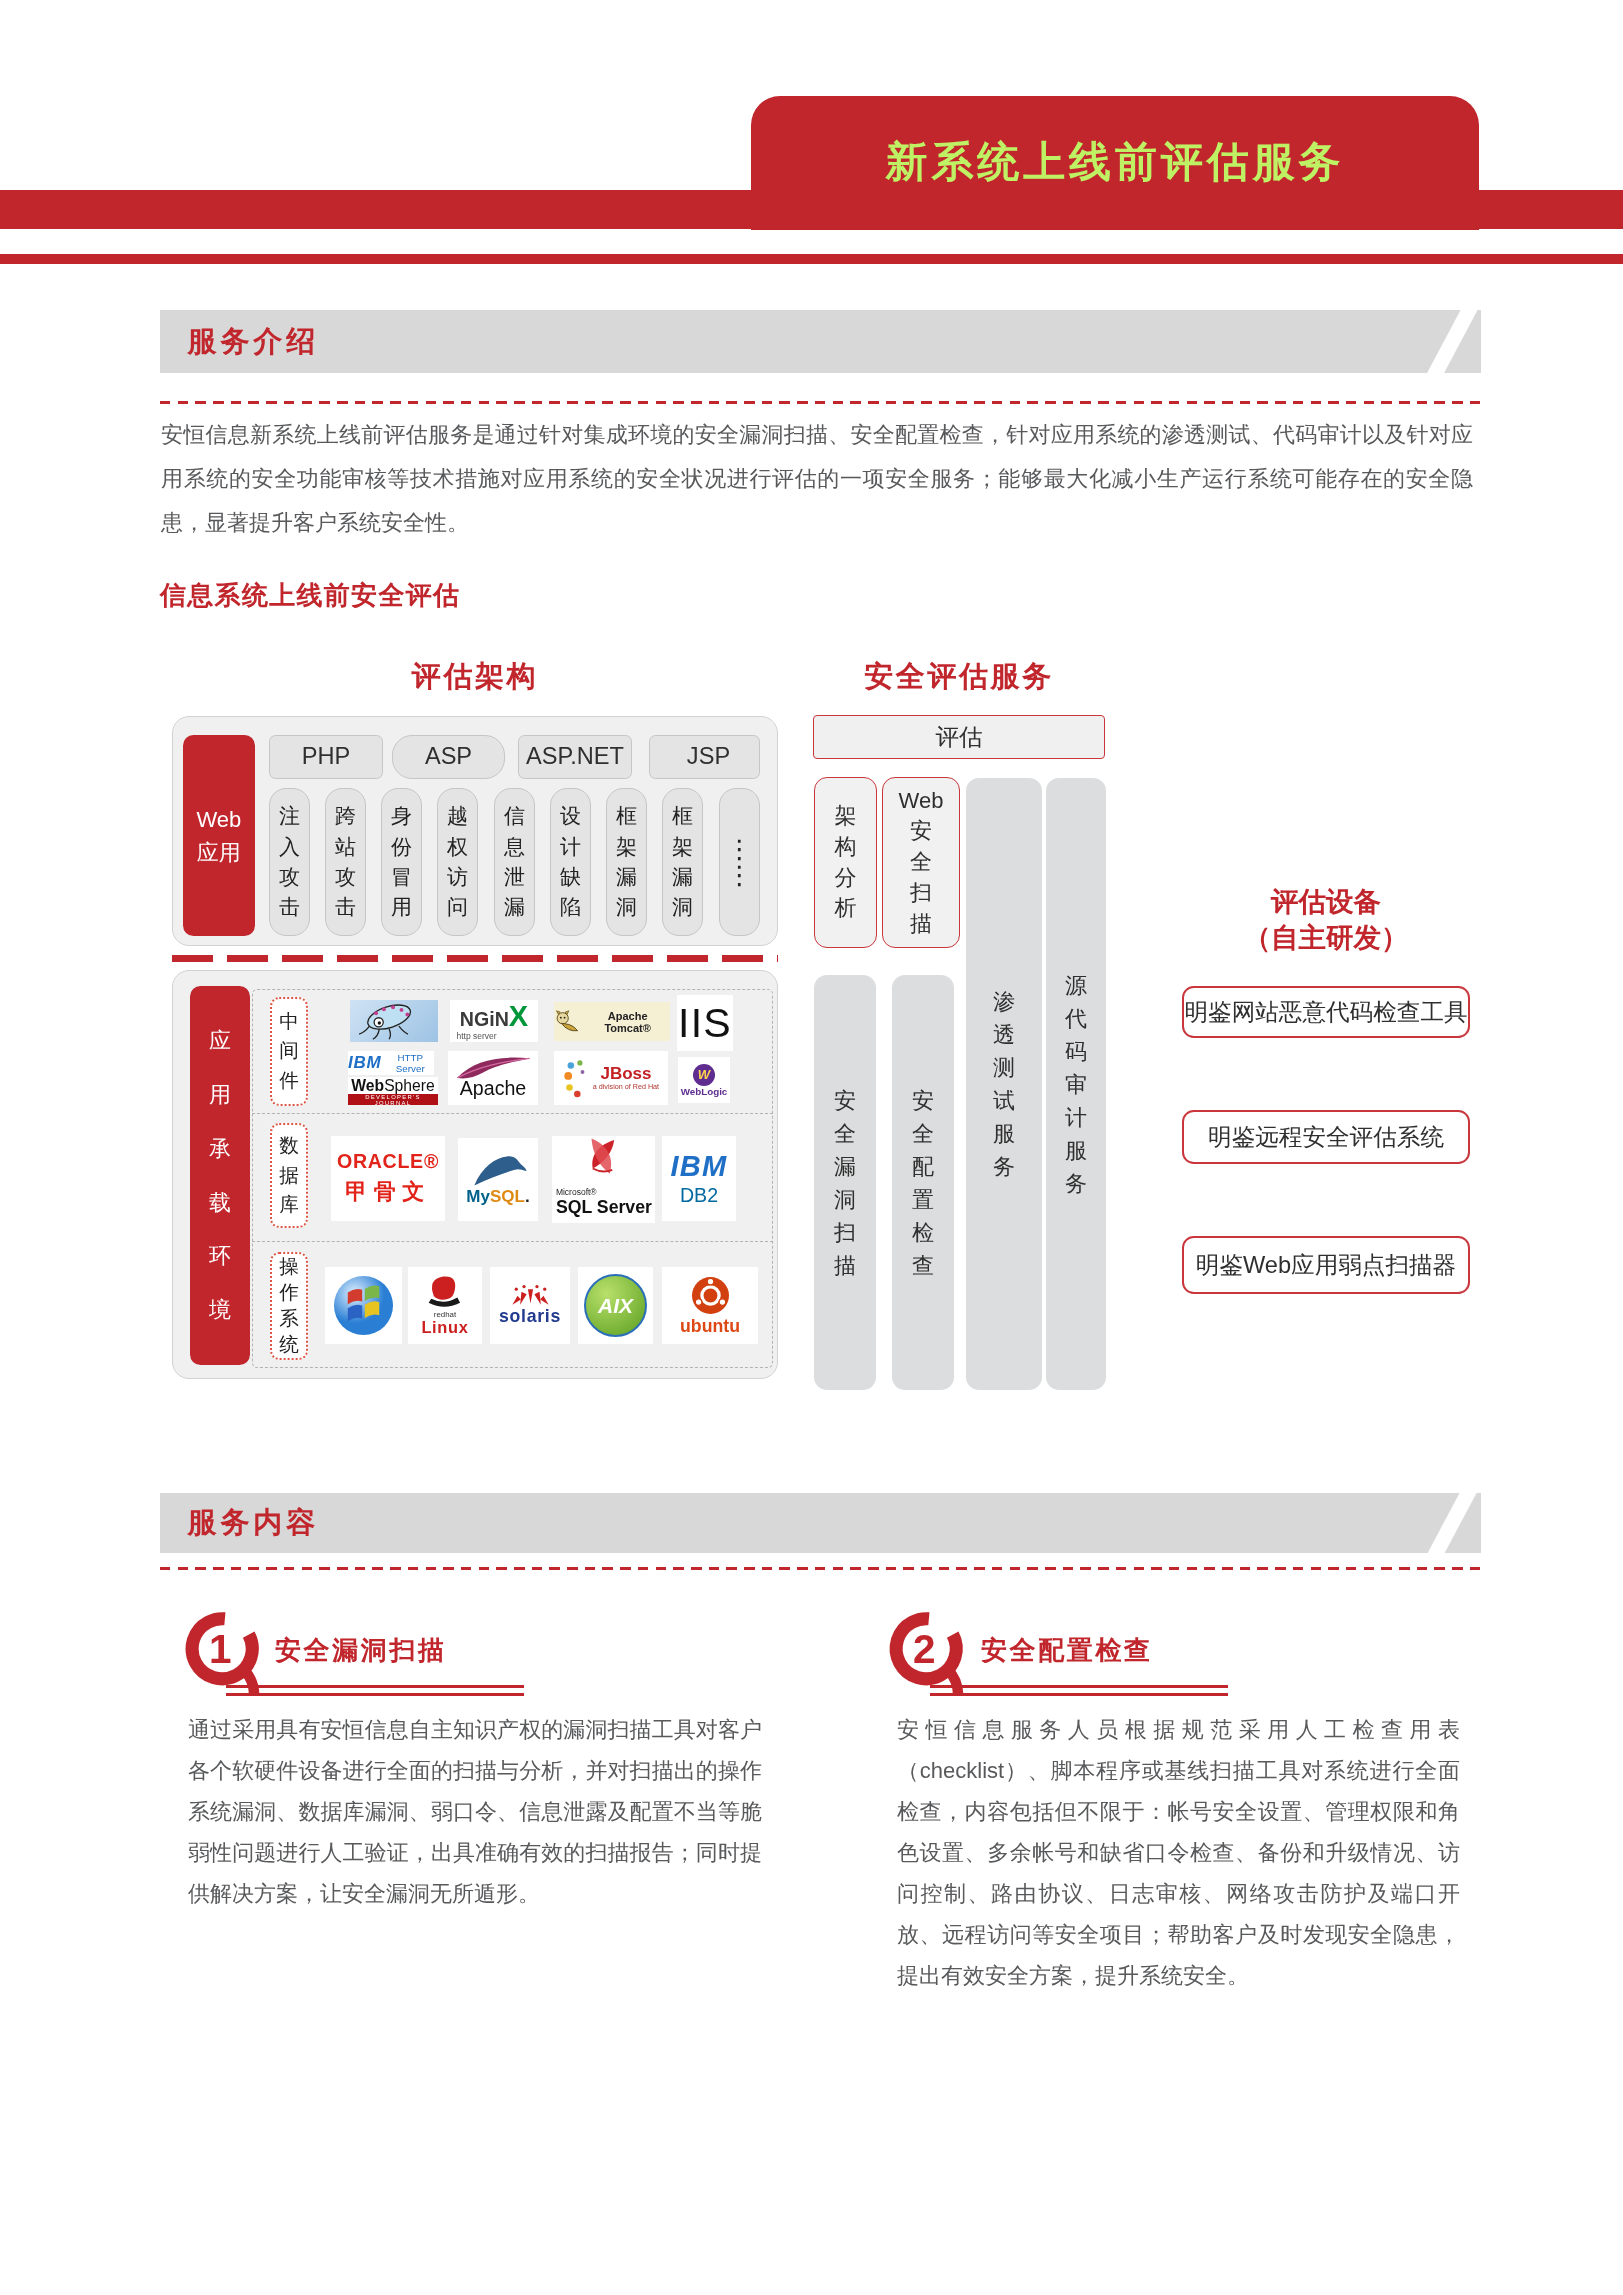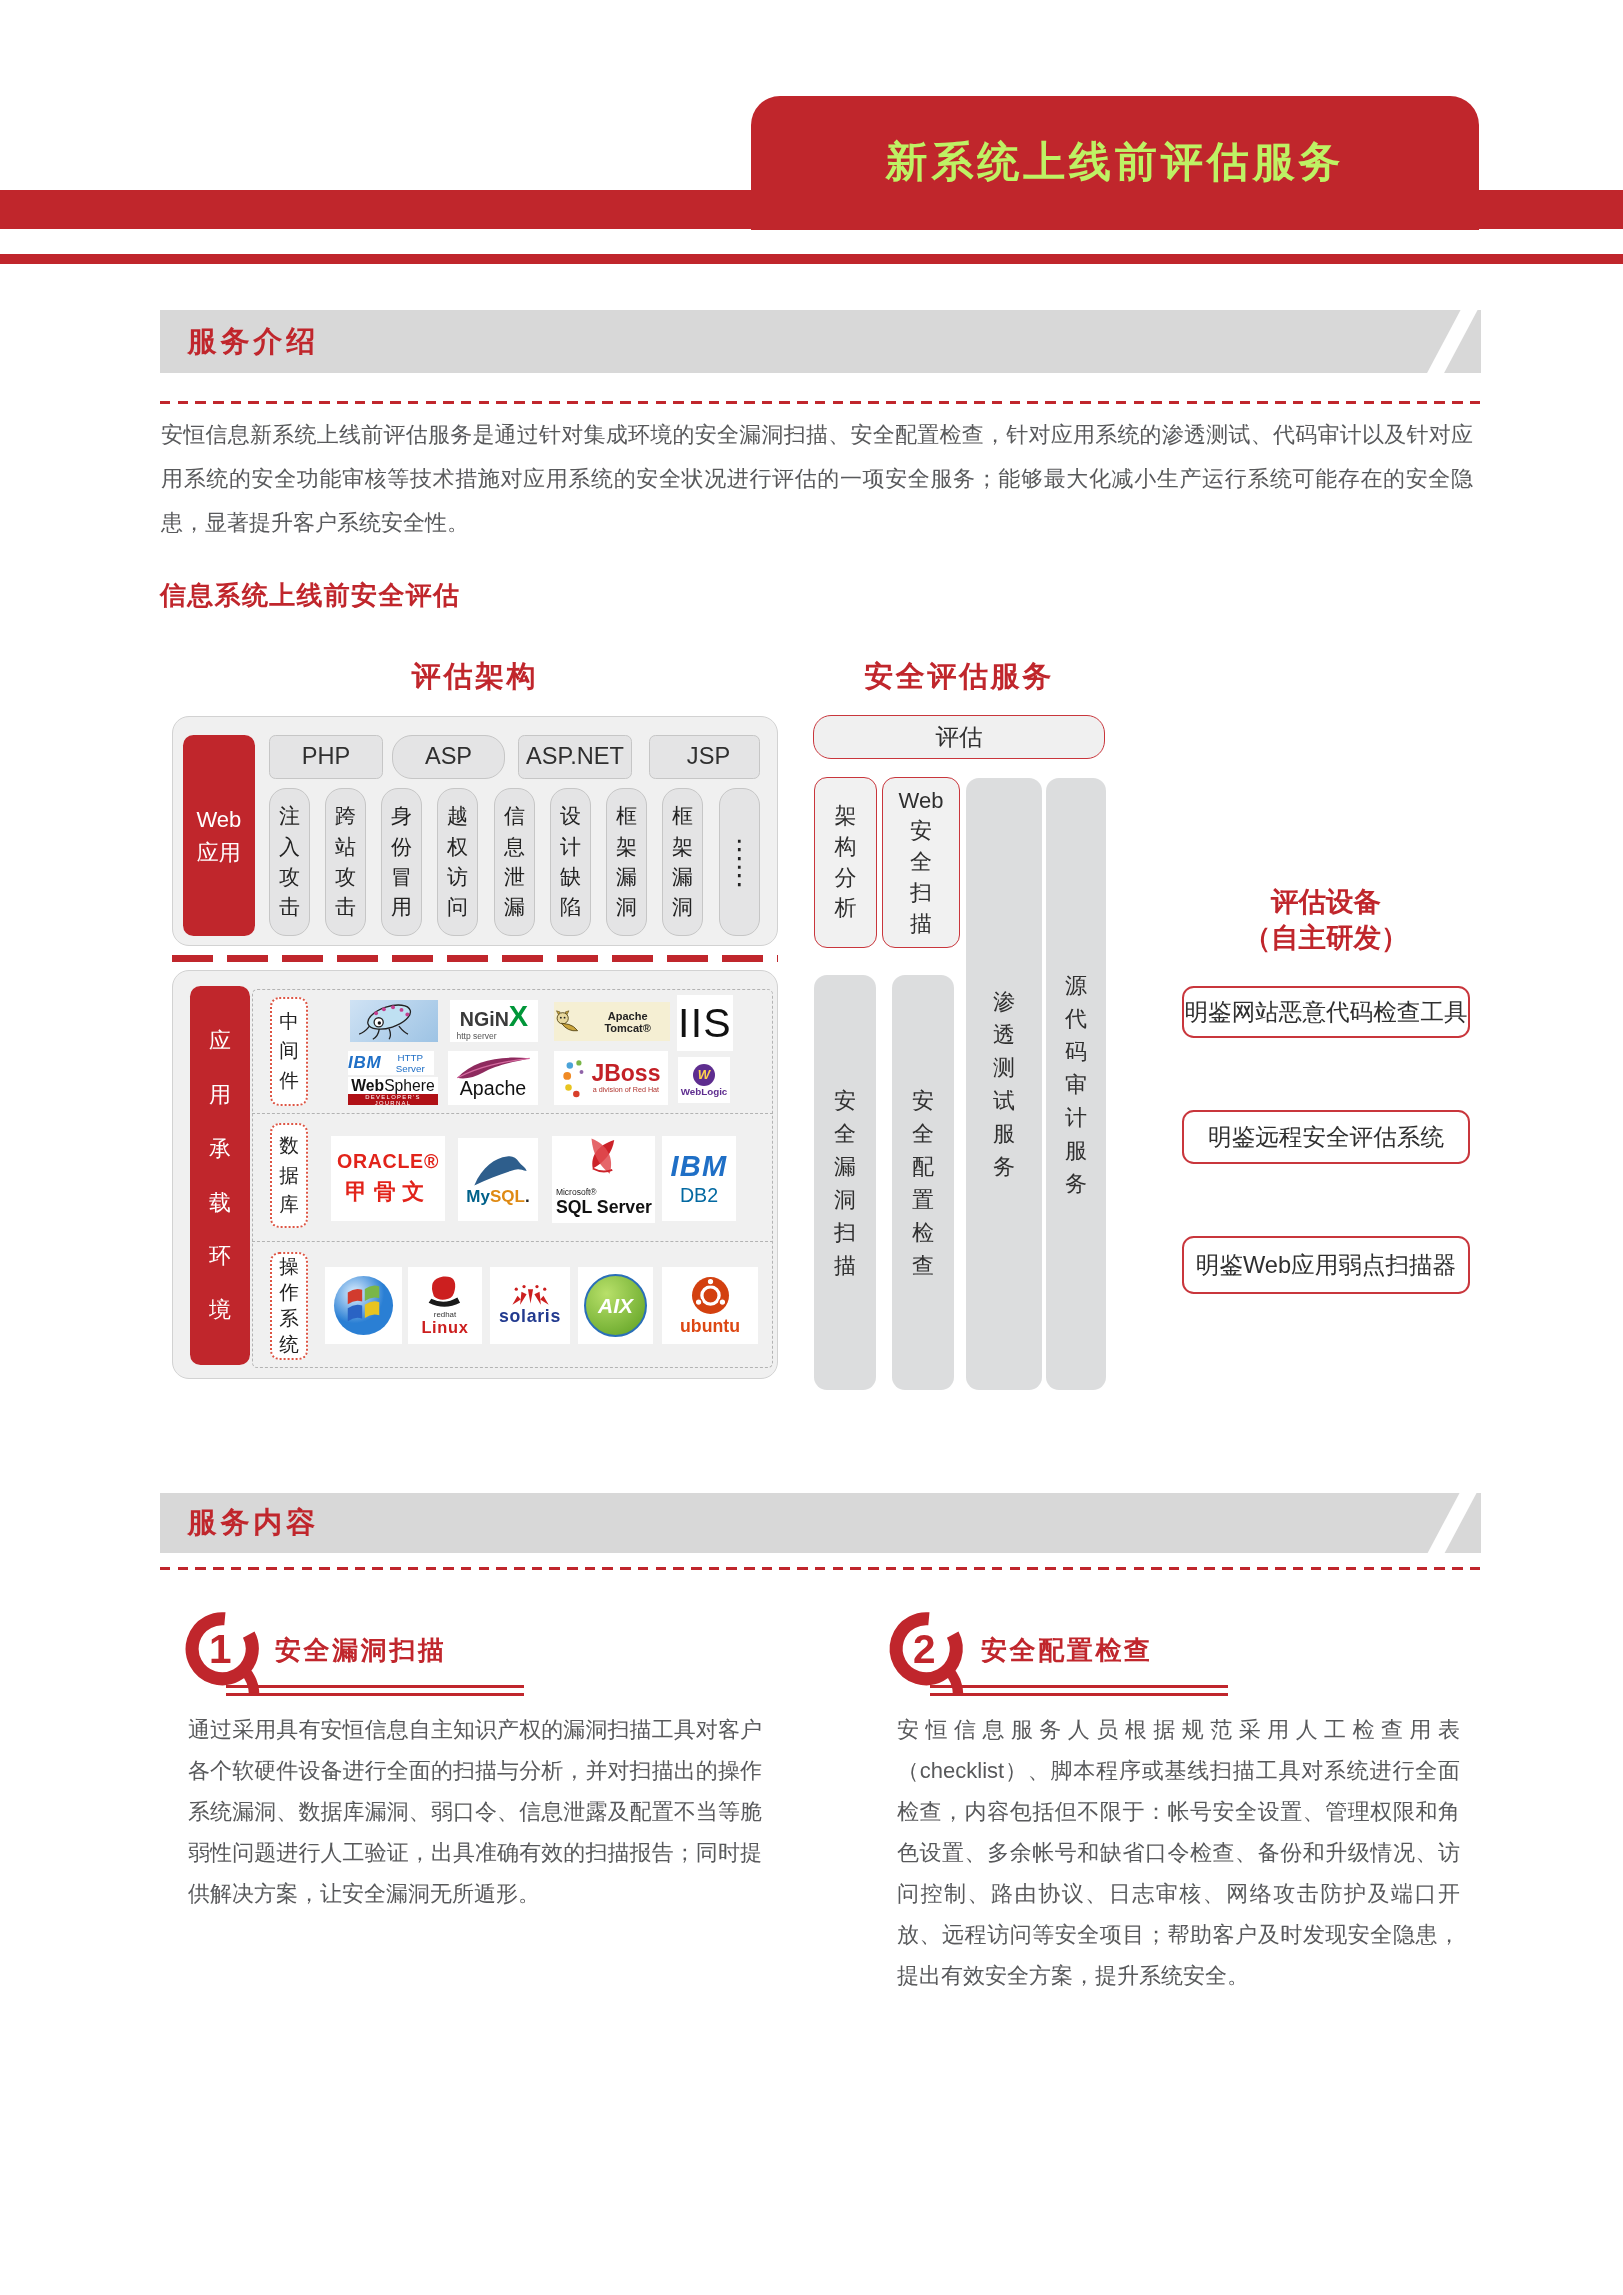--- a/index.html
+++ b/index.html
@@ -45,21 +45,21 @@
 
   .panelB{left:172px;top:970px;width:606px;height:409px;background:var(--panel);border:1.3px solid #d2d2d2;border-radius:17px;}
   .hostblk{left:17px;top:15px;width:60px;height:379px;background:var(--red);border-radius:10.5px;color:#fff;font-size:22px;line-height:2.45;}
   .dashedrect{left:79px;top:17.7px;width:521px;height:379px;border:1.3px dashed #b3b3b3;border-radius:5.2px;}
   .rowdiv{left:79px;width:521px;height:0;border-top:1.3px dashed #b3b3b3;}
   .lblpill{left:97px;width:38px;background:#fff;border:2px dotted #dd5544;border-radius:9.2px;font-size:19.6px;line-height:1.5;color:#222;}
 
   .logo{background:#fff;overflow:hidden;}
 
   
-  .evbox{left:813px;top:715px;width:292px;height:44px;background:var(--panel);border:1.3px solid var(--red-border);border-radius:18px;font-size:23.6px;color:var(--ink);}
+  .evbox{left:813px;top:715px;width:292px;height:44px;background:var(--panel);border:1.3px solid var(--red-border);border-radius:4px;font-size:23.6px;color:var(--ink);}
   .redcol{top:777px;height:171px;background:#f1f1f1;border:1.3px solid var(--red-border);border-radius:13px;font-size:22px;line-height:1.4;color:var(--ink);}
   .graycol{background:var(--col);border-radius:13px;font-size:22px;line-height:1.5;color:var(--ink);}
 
   
   .devbox{left:1182px;width:288px;background:#fff;border:2px solid var(--red-border);border-radius:11.8px;font-size:23.6px;color:var(--ink);}
 
   
   .ittl{font-size:26px;font-weight:bold;color:var(--red);letter-spacing:2.6px;}
   .uline{height:10.5px;border-top:3.3px solid var(--red);border-bottom:3.3px solid var(--red);}
 </style>
@@ -204,21 +204,21 @@
     <div class="abs logo ctr" style="left:381px;top:80px;width:114px;height:54px;gap:3.9px;">
       <svg width="26" height="39" viewBox="0 0 40 60">
         <circle cx="12" cy="10" r="5" fill="#4aa3d8"></circle>
           <circle cx="26" cy="6" r="4" fill="#7ab648"></circle>
         <circle cx="8" cy="26" r="6" fill="#f08a24"></circle>
           <circle cx="10" cy="44" r="5" fill="#e8c420"></circle>
         <circle cx="22" cy="54" r="5" fill="#d93f2b"></circle>
           <circle cx="30" cy="20" r="3" fill="#8f62a8"></circle>
       </svg>
       <div>
-        <div style="font-size:23px;font-weight:bold;color:#c32026;line-height:1;">JBoss</div>
+        <div style="font-size:17px;font-weight:bold;color:#c32026;line-height:1;">JBoss</div>
         <div style="font-size:7.2px;color:#b0342e;">a division of Red Hat</div>
       </div>
     </div>
     <div class="abs logo ctr" style="left:505px;top:86px;width:52px;height:46px;flex-direction:column;">
       <div class="ctr" style="width:22px;height:22px;border-radius:50%;background:#5e2d8f;color:#ffd34d;font-size:13px;font-weight:bold;font-style:italic;">W</div>
       <div style="font-size:9.8px;font-weight:bold;color:#5e2d8f;">WebLogic</div>
     </div>
 
     <div class="abs logo ctr" style="left:158px;top:165px;width:114px;height:85px;flex-direction:column;gap:3.9px;">
       <div style="font-size:19.6px;font-weight:bold;color:#e2231a;letter-spacing:0.7px;">ORACLE®</div>

